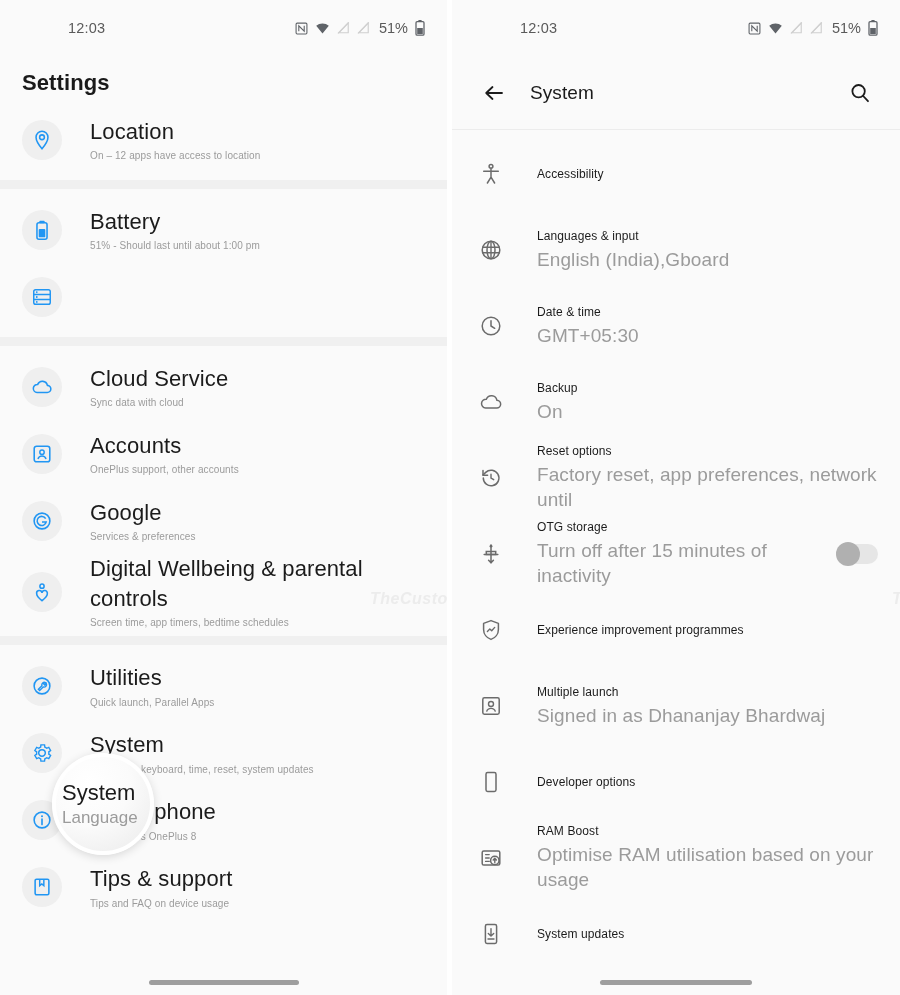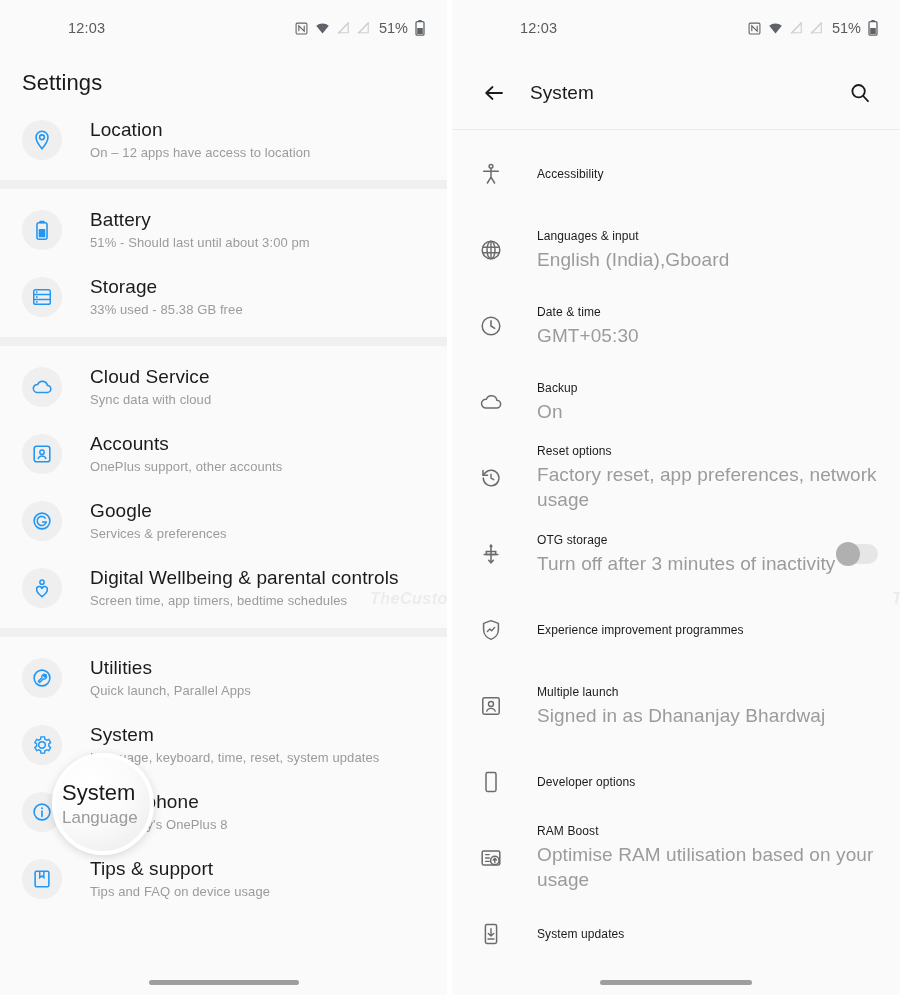--- a/index.html
+++ b/index.html
@@ -30,21 +30,21 @@
     margin-left: auto;
     display: flex; align-items: center; gap: 7px; padding-left: 6px;
   }
   .status-right .pct { font-size: 14.5px; color: #5a5a5a; margin-left: 2px; }
   .sicon { display: inline-flex; align-items: center; justify-content: center; }
 
   
   .big-title {
     font-size: 22px; color: #1a1a1a;
     padding: 14px 0 0 22px;
-    font-weight: 400;
+    font-weight: 700;
     letter-spacing: .1px;
   }
   .appbar {
     height: 74px;
     display: flex; align-items: center;
     padding: 0 22px 0 22px;
     border-bottom: 1px solid #ececec;
   }
   .appbar .back { width: 40px; height: 40px; display:flex; align-items:center; justify-content:center; }
   .appbar .bar-title {
@@ -60,24 +60,24 @@
     min-height: 67px;
   }
   .row .ic {
     width: 40px; height: 40px; flex: 0 0 40px;
     border-radius: 50%;
     display: flex; align-items: center; justify-content: center;
   }
   .panel.left .row .ic { background: #efefef; }
   .row .txt { margin-left: 28px; min-width: 0; }
   .row .t {
-    font-size: 19px; color: #1b1b1b; line-height: 1.35; letter-spacing: .1px;
+    font-size: 22px; color: #1b1b1b; line-height: 1.35; letter-spacing: .1px;
   }
   .row .s {
-    font-size: 13px; color: #9b9b9b; margin-top: 3px; line-height: 1.3; letter-spacing: .1px;
+    font-size: 10px; color: #9b9b9b; margin-top: 3px; line-height: 1.3; letter-spacing: .1px;
   }
   .divider { height: 9px; background: #f0f0f0; margin: 7px 0; }
 
   .panel.right .list { padding-top: 6px; }
   .panel.right .row { min-height: 76px; padding: 0 22px 0 24px; }
   .panel.right .row .ic { background: transparent; width: 30px; flex: 0 0 30px; }
   .panel.right .row .txt { margin-left: 31px; }
   .panel.right .row .t { font-size: 12px; }
   .panel.right .row .s { font-size: 19px; margin-top: 4px; }
 
@@ -203,37 +203,33 @@
       <div class="row">
         <span class="ic">
           <svg width="22" height="22" viewBox="0 0 24 24">
               <rect x="9" y="2" width="6" height="2.5" rx="1" fill="#2196f3"></rect>
               <rect x="6.5" y="4" width="11" height="18" rx="2.2" fill="none" stroke="#2196f3" stroke-width="1.7"></rect>
               <rect x="8.4" y="11" width="7.2" height="9" rx="1" fill="#2196f3"></rect>
             </svg>
         </span>
         <span class="txt">
           <div class="t">Battery</div>
-          <div class="s">51% - Should last until about 3:00 pm</div>
+          <div class="s">51% - Should last until about 1:00 pm</div>
         </span>
       </div>
 
       <div class="row">
         <span class="ic">
           <svg width="22" height="22" viewBox="0 0 24 24">
               <rect x="3" y="4" width="18" height="16" rx="2" fill="none" stroke="#2196f3" stroke-width="1.6"></rect>
               <path d="M3 9.3h18M3 14.7h18" stroke="#2196f3" stroke-width="1.6"></path>
               <circle cx="6.3" cy="6.6" r="1" fill="#2196f3"></circle>
               <circle cx="6.3" cy="12" r="1" fill="#2196f3"></circle>
               <circle cx="6.3" cy="17.4" r="1" fill="#2196f3"></circle>
             </svg>
-        </span>
-        <span class="txt">
-          <div class="t">Storage</div>
-          <div class="s">33% used - 85.38 GB free</div>
         </span>
       </div>
 
       <div class="divider"></div>
 
       <div class="row">
         <span class="ic">
           <svg width="22" height="22" viewBox="0 0 24 24">
               <path d="M6.6 18h11a3.9 3.9 0 0 0 .3-7.8A5.6 5.6 0 0 0 7.3 9.2 3.9 3.9 0 0 0 6.6 18z" fill="none" stroke="#2196f3" stroke-width="1.7"></path>
             </svg>
@@ -462,36 +458,36 @@
       <div class="row">
         <span class="ic">
           <svg width="24" height="24" viewBox="0 0 24 24">
               <path d="M4.3 12a7.8 7.8 0 1 0 2.4-5.6L4 9" fill="none" stroke="#6b6b6b" stroke-width="1.5" stroke-linecap="round"></path>
               <path d="M4 4.6V9.2h4.6" fill="none" stroke="#6b6b6b" stroke-width="1.5" stroke-linecap="round" stroke-linejoin="round"></path>
               <path d="M12 8.2V12l2.7 1.7" fill="none" stroke="#6b6b6b" stroke-width="1.4" stroke-linecap="round"></path>
             </svg>
         </span>
         <span class="txt">
           <div class="t">Reset options</div>
-          <div class="s">Factory reset, app preferences, network usage</div>
+          <div class="s">Factory reset, app preferences, network until</div>
         </span>
       </div>
 
       <div class="row">
         <span class="ic">
           <svg width="24" height="24" viewBox="0 0 24 24">
               <path d="M12 3v18M12 20.8l-2.4-2.6M12 20.8l2.4-2.6" fill="none" stroke="#6b6b6b" stroke-width="1.5" stroke-linecap="round"></path>
               <circle cx="12" cy="4.2" r="1.4" fill="#6b6b6b"></circle>
               <path d="M7.3 9.4h9.4v3.2H7.3z" fill="none" stroke="#6b6b6b" stroke-width="1.5"></path>
               <path d="M5.2 12.6h13.6" stroke="#6b6b6b" stroke-width="1.5" stroke-linecap="round"></path>
             </svg>
         </span>
         <span class="txt">
           <div class="t">OTG storage</div>
-          <div class="s">Turn off after 3 minutes of inactivity</div>
+          <div class="s">Turn off after 15 minutes of inactivity</div>
         </span>
         <span class="toggle">
           <span class="knob"></span>
         </span>
       </div>
 
       <div class="row">
         <span class="ic">
           <svg width="24" height="24" viewBox="0 0 24 24">
               <path d="M12 2.6 4.6 5.4v6c0 4.6 3.1 8.6 7.4 10 4.3-1.4 7.4-5.4 7.4-10v-6z" fill="none" stroke="#6b6b6b" stroke-width="1.5" stroke-linejoin="round"></path>

